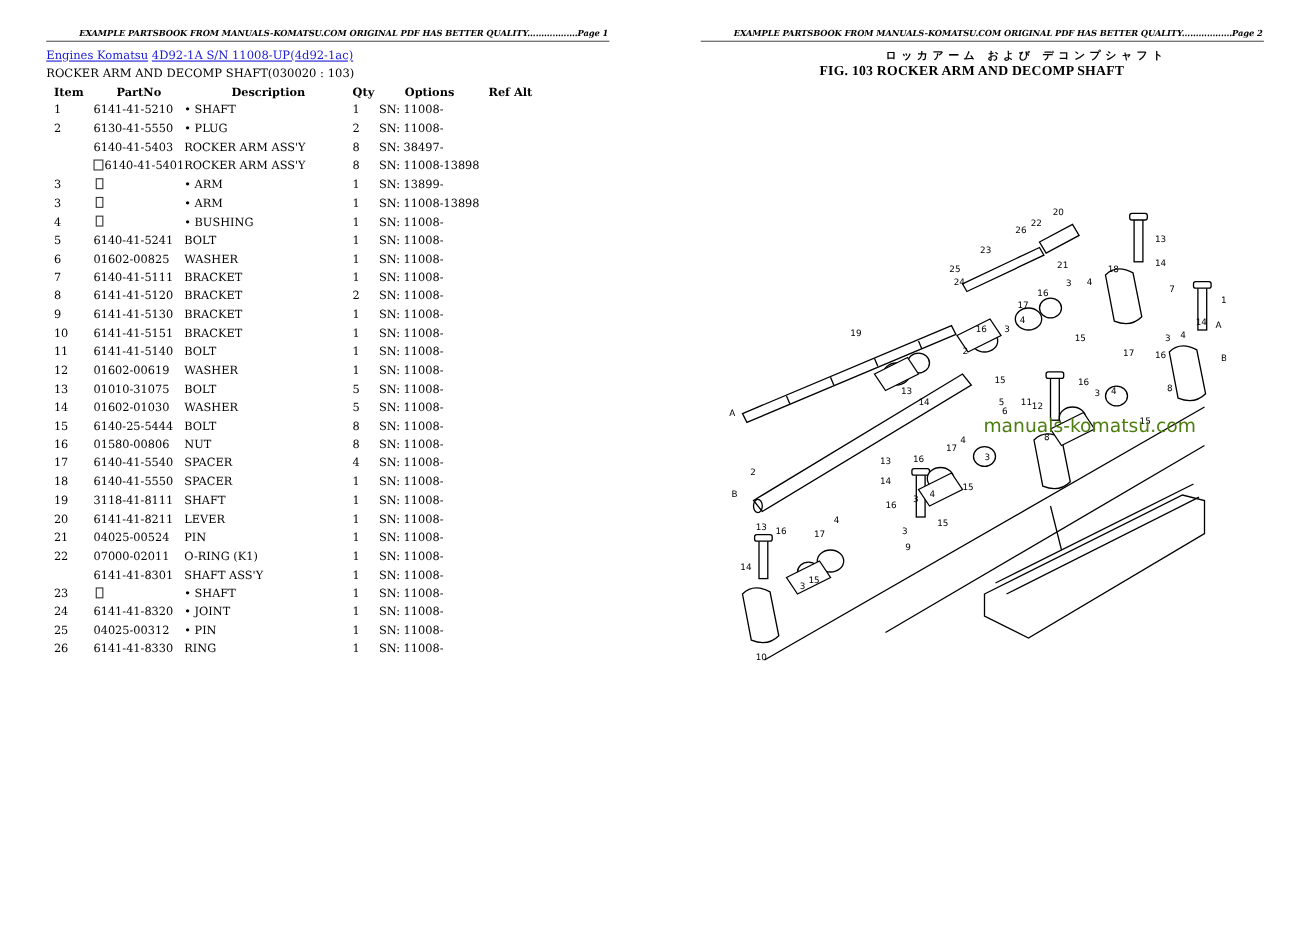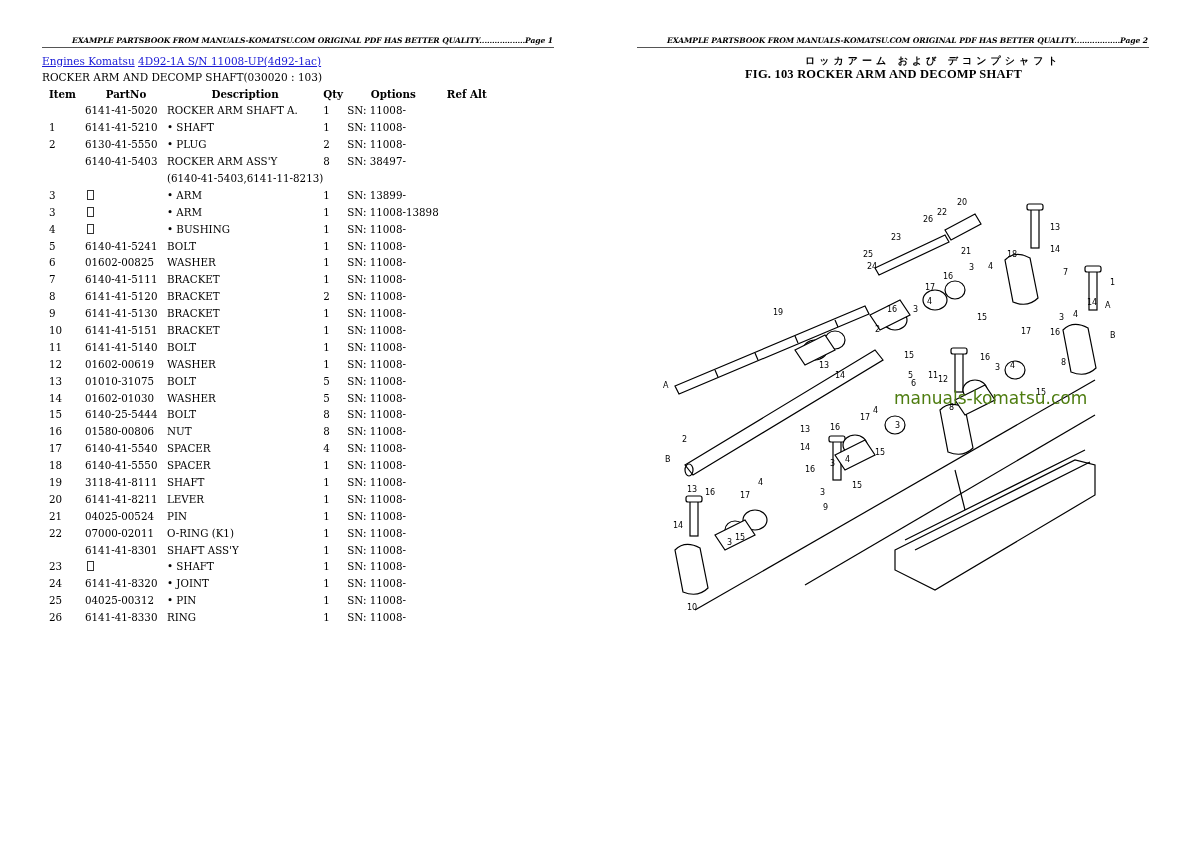--- a/index.html
+++ b/index.html
@@ -1,17 +1,17 @@
 <!DOCTYPE html>
 <html><head>
 <meta charset="utf-8">
 <style>
   html, body { margin: 0; padding: 0; background: #ffffff; }
   body { width: 1190px; height: 842px; position: relative; overflow: hidden; font-family: "DejaVu Serif", serif; color: #000; }
-  .page { position: absolute; top: 10px; height: 636px; }
+  .page { position: absolute; top: 0; height: 636px; }
   .page-left { left: 0; width: 595px; }
   .page-right { left: 595px; width: 595px; }
   .banner { position: absolute; top: 26px; font-family: "DejaVu Serif", serif; font-style: italic; font-weight: bold; font-size: 7.6px; letter-spacing: -0.1px; white-space: nowrap; text-align: right; }
   .page-left .banner { left: 42px; width: 511px; }
   .page-right .banner { left: 42px; width: 511px; }
   .rule { position: absolute; top: 37px; height: 0; border-top: 1px solid #555; }
   .page-left .rule { left: 42px; width: 512px; }
   .page-right .rule { left: 42px; width: 512px; }
   .breadcrumb { position: absolute; left: 42px; top: 45px; font-size: 10.5px; white-space: nowrap; }
   .breadcrumb a { color: #1a1ad6; text-decoration: underline; }
@@ -53,28 +53,20 @@
         <th class="c-item">Item</th>
         <th class="c-part">PartNo</th>
         <th class="c-desc">Description</th>
         <th class="c-qty">Qty</th>
         <th class="c-opt">Options</th>
         <th class="c-ref">Ref Alt</th>
       </tr>
     </thead>
     <tbody id="parts-body">
         <tr>
-          <td class="c-item"><span></span></td>
-          <td class="c-part"><span>6141-41-5020</span></td>
-          <td class="c-desc"><span>ROCKER ARM SHAFT A.</span></td>
-          <td class="c-qty"><span>1</span></td>
-          <td class="c-opt"><span>SN: 11008-</span></td>
-          <td class="c-ref"></td>
-        </tr>
-        <tr>
           <td class="c-item"><span>1</span></td>
           <td class="c-part"><span>6141-41-5210</span></td>
           <td class="c-desc"><span>• SHAFT</span></td>
           <td class="c-qty"><span>1</span></td>
           <td class="c-opt"><span>SN: 11008-</span></td>
           <td class="c-ref"></td>
         </tr>
         <tr>
           <td class="c-item"><span>2</span></td>
           <td class="c-part"><span>6130-41-5550</span></td>
@@ -86,24 +78,24 @@
         <tr>
           <td class="c-item"><span></span></td>
           <td class="c-part"><span>6140-41-5403</span></td>
           <td class="c-desc"><span>ROCKER ARM ASS'Y</span></td>
           <td class="c-qty"><span>8</span></td>
           <td class="c-opt"><span>SN: 38497-</span></td>
           <td class="c-ref"></td>
         </tr>
         <tr>
           <td class="c-item"><span></span></td>
-          <td class="c-part"><span></span></td>
-          <td class="c-desc"><span>(6140-41-5403,6141-11-8213)</span></td>
-          <td class="c-qty"><span></span></td>
-          <td class="c-opt"><span></span></td>
+          <td class="c-part"><span class="mark"></span><span>6140-41-5401</span></td>
+          <td class="c-desc"><span>ROCKER ARM ASS'Y</span></td>
+          <td class="c-qty"><span>8</span></td>
+          <td class="c-opt"><span>SN: 11008-13898</span></td>
           <td class="c-ref"></td>
         </tr>
         <tr>
           <td class="c-item"><span>3</span></td>
           <td class="c-part"><span class="mark small"></span><span></span></td>
           <td class="c-desc"><span>• ARM</span></td>
           <td class="c-qty"><span>1</span></td>
           <td class="c-opt"><span>SN: 13899-</span></td>
           <td class="c-ref"></td>
         </tr>

